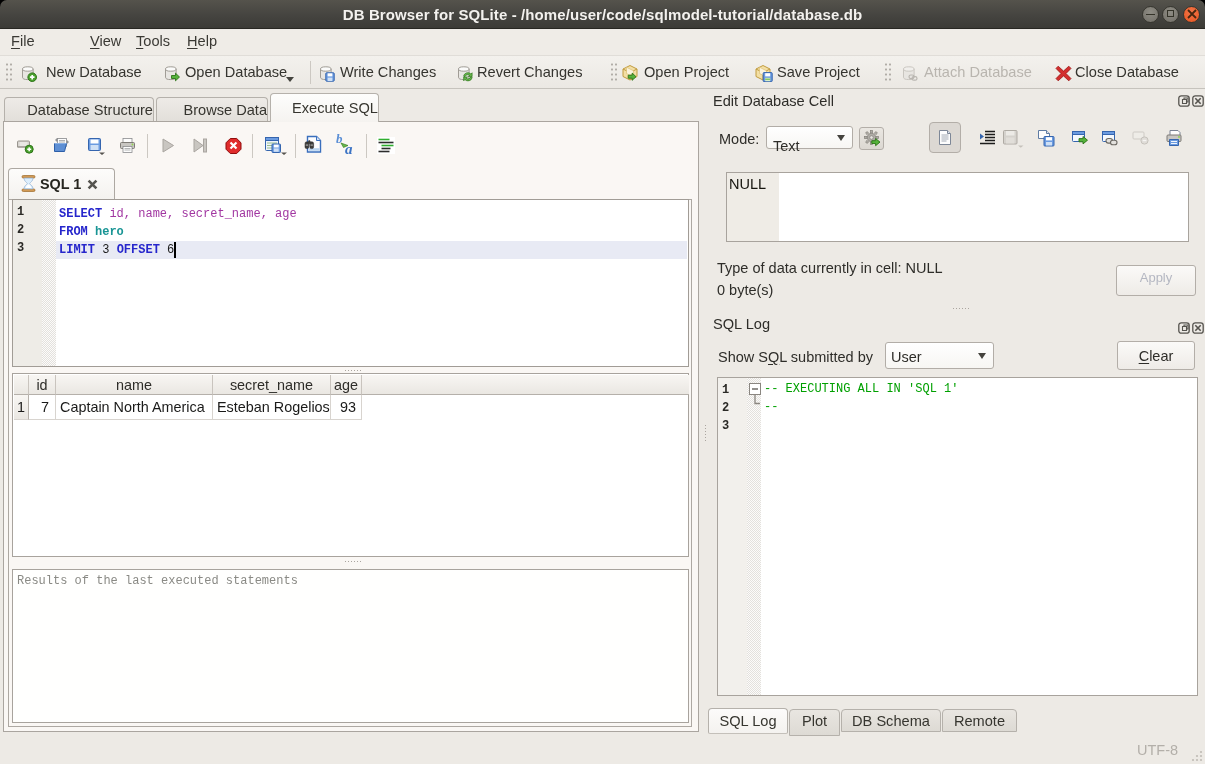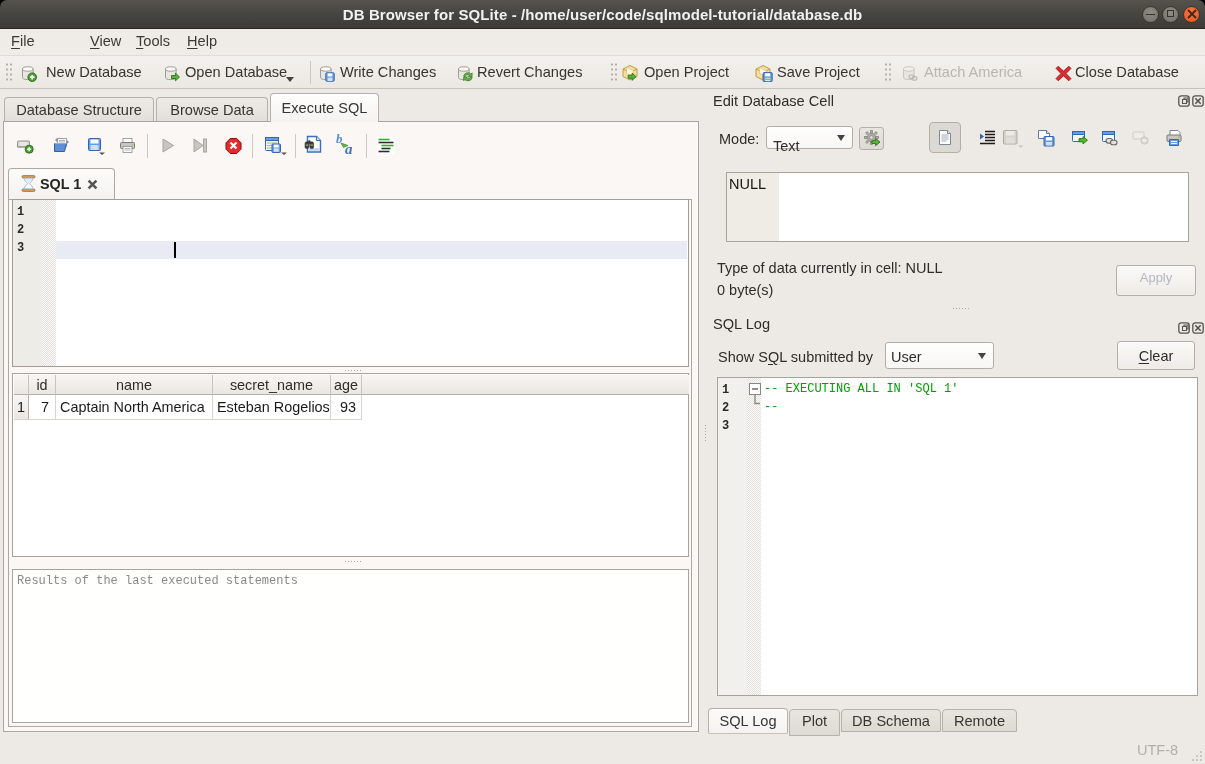--- a/index.html
+++ b/index.html
@@ -18,21 +18,21 @@
 #menubar { left:0; top:30px; width:1205px; height:26px; background:#efece7; border-bottom:1px solid #e0ddd8; }
 .menuitem { top:33px; font-size:14.6px; color:#3a3934; }
 .mn { text-decoration:underline; text-underline-offset:2px; }
 
 #toolbar { left:0; top:56px; width:1205px; height:33px; background:linear-gradient(#f3f1ed,#ebe8e3); border-bottom:1px solid #c6c3bd; }
 .tbtext { top:64px; font-size:14.6px; color:#35342f; white-space:nowrap; }
 .tbtext.dis { color:#b9b5af; }
 .grip { width:7px; background-image:radial-gradient(circle, #b1ada7 1px, transparent 1.2px); background-size:4px 5px; }
 .vsep { width:1px; background:#ccc8c2; }
 
-.tab { font-size:14.6px; color:#36352f; border:1px solid #b5b1ab; border-bottom:none; border-radius:4px 4px 0 0; background:linear-gradient(#eeebe7,#e2dfda); text-align:center; }
+.tab { font-size:14.6px; color:#36352f; border:1px solid #b5b1ab; border-bottom:none; border-radius:4px 4px 0 0; background:linear-gradient(#eeebe7,#e2dfda); text-align:right; }
 .tab.active { background:linear-gradient(#fdfdfc,#f5f3f0); }
 #pane { left:3px; top:121px; width:696px; height:611px; border:1px solid #aaa59f; background:#faf7f4; }
 #sqlpane { left:8px; top:199px; width:684px; height:528px; border:1px solid #ada8a2; background:#faf7f4; }
 #sqltab { left:8px; top:168px; width:107px; height:31px; border:1px solid #ada8a2; border-bottom:none; border-radius:4px 4px 0 0; background:linear-gradient(#fdfcfb,#f4f2ef); }
 
 #editor { left:12px; top:199px; width:677px; height:168px; border:1px solid #a19c96; background:#ffffff; }
 #gutter { left:0; top:0; width:29px; height:100%; background:#eeece7; }
 #foldmargin { left:29px; top:0; width:14px; height:100%; background:#fcfbfa;
   background-image:linear-gradient(45deg, #e3e1dd 25%, transparent 25%, transparent 75%, #e3e1dd 75%), linear-gradient(45deg, #e3e1dd 25%, transparent 25%, transparent 75%, #e3e1dd 75%); background-position:0 0, 1px 1px; background-size:2px 2px; }
 .lnum { left:0; width:15px; text-align:center; font-family:"Liberation Mono",monospace; font-size:12px; font-weight:bold; color:#2b2a26; }
@@ -133,21 +133,21 @@
   <rect x="10.2" y="13.6" width="5" height="1.3" fill="#7cc35c"></rect>
 </svg>
 <div class="abs tbtext" style="left:777px;">Save Project</div>
 <div class="abs grip" style="left:884px;top:62px;height:20px;"></div>
 <svg class="abs" style="left:901px;top:65px;" width="17" height="17" viewBox="0 0 17 17" opacity="0.55">
   <path d="M2.5 4 v8.2 a5.3 2.4 0 0 0 10.6 0 V4" fill="#e3e1dd" stroke="#aaa69f"></path>
   <ellipse cx="7.8" cy="4" rx="5.3" ry="2.2" fill="#f2f1ef" stroke="#aaa69f"></ellipse>
   <rect x="8" y="10" width="5" height="3.6" rx="1.8" fill="none" stroke="#8f8b85" stroke-width="1.2"></rect>
   <rect x="11" y="11.6" width="5" height="3.6" rx="1.8" fill="none" stroke="#8f8b85" stroke-width="1.2"></rect>
 </svg>
-<div class="abs tbtext dis" style="left:924px;">Attach America</div>
+<div class="abs tbtext dis" style="left:924px;">Attach Database</div>
 <svg class="abs" style="left:1055px;top:65px;" width="17" height="17" viewBox="0 0 17 17">
   <path d="M3.2 1.2 L8.5 6.1 L13.8 1.2 L16 3.4 L11 8.5 L16 13.6 L13.8 15.8 L8.5 10.9 L3.2 15.8 L1 13.6 L6 8.5 L1 3.4 Z" fill="#d32f2f" stroke="#9d1515" stroke-width="0.8"></path>
 </svg>
 <div class="abs tbtext" style="left:1075px;">Close Database</div>
 
 <div class="abs tab" style="left:4px;top:97px;width:150px;height:24px;line-height:24px;">Database Structure</div>
 <div class="abs tab" style="left:156px;top:97px;width:112px;height:24px;line-height:24px;">Browse Data</div>
 <div class="abs" id="pane"></div>
 <div class="abs tab active" style="left:270px;top:93px;width:109px;height:29px;line-height:28px;z-index:3;">Execute SQL</div>
 
@@ -241,20 +241,23 @@
     <path d="M2.6 2.6 L10.4 10.4 M10.4 2.6 L2.6 10.4" stroke="#55544f" stroke-width="2.6"></path>
   </svg>
 
 <div class="abs" id="editor">
   <div class="abs" id="curline"></div>
   <div class="abs" id="gutter"></div>
   <div class="abs" id="foldmargin"></div>
   <div class="abs lnum" style="top:5px;">1</div>
   <div class="abs lnum" style="top:23px;">2</div>
   <div class="abs lnum" style="top:41px;">3</div>
+  <div class="abs code" style="left:46px;top:5px;"><span class="kw">SELECT</span> <span class="id1">id, name, secret_name, age</span>
+<span class="kw">FROM</span> <span class="tbl">hero</span>
+<span class="kw">LIMIT</span> 3 <span class="kw">OFFSET</span> 6</div>
   <div class="abs" style="left:161px;top:42px;width:1.5px;height:16px;background:#000;"></div>
 </div>
 
 <div class="abs dottedh" style="left:344px;top:369px;width:17px;height:3px;"></div>
 <div class="abs dottedh" style="left:344px;top:560px;width:17px;height:3px;"></div>
 
 <div class="abs" id="rtable">
   <div class="abs th" style="left:1px;width:15px;"></div>
   <div class="abs th" style="left:16px;width:27px;">id</div>
   <div class="abs th" style="left:43px;width:157px;">name</div>

